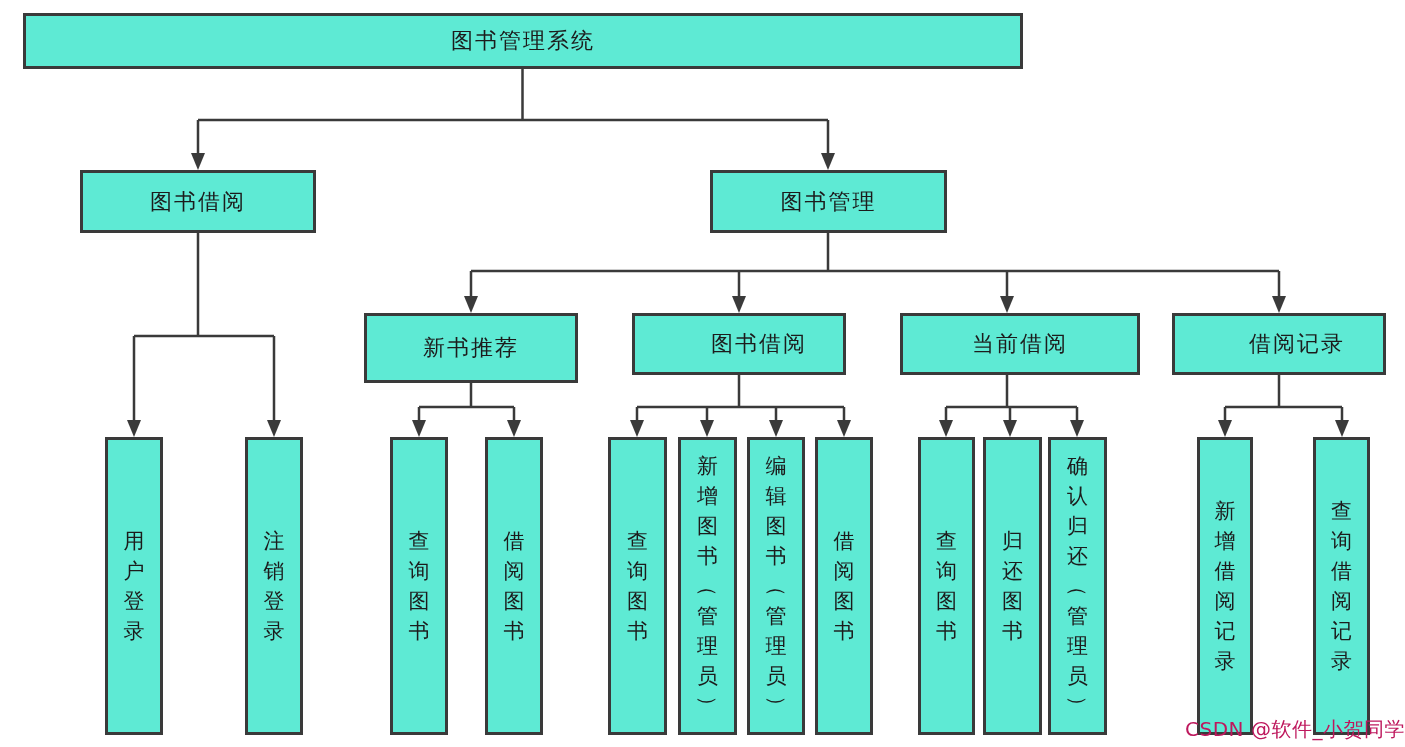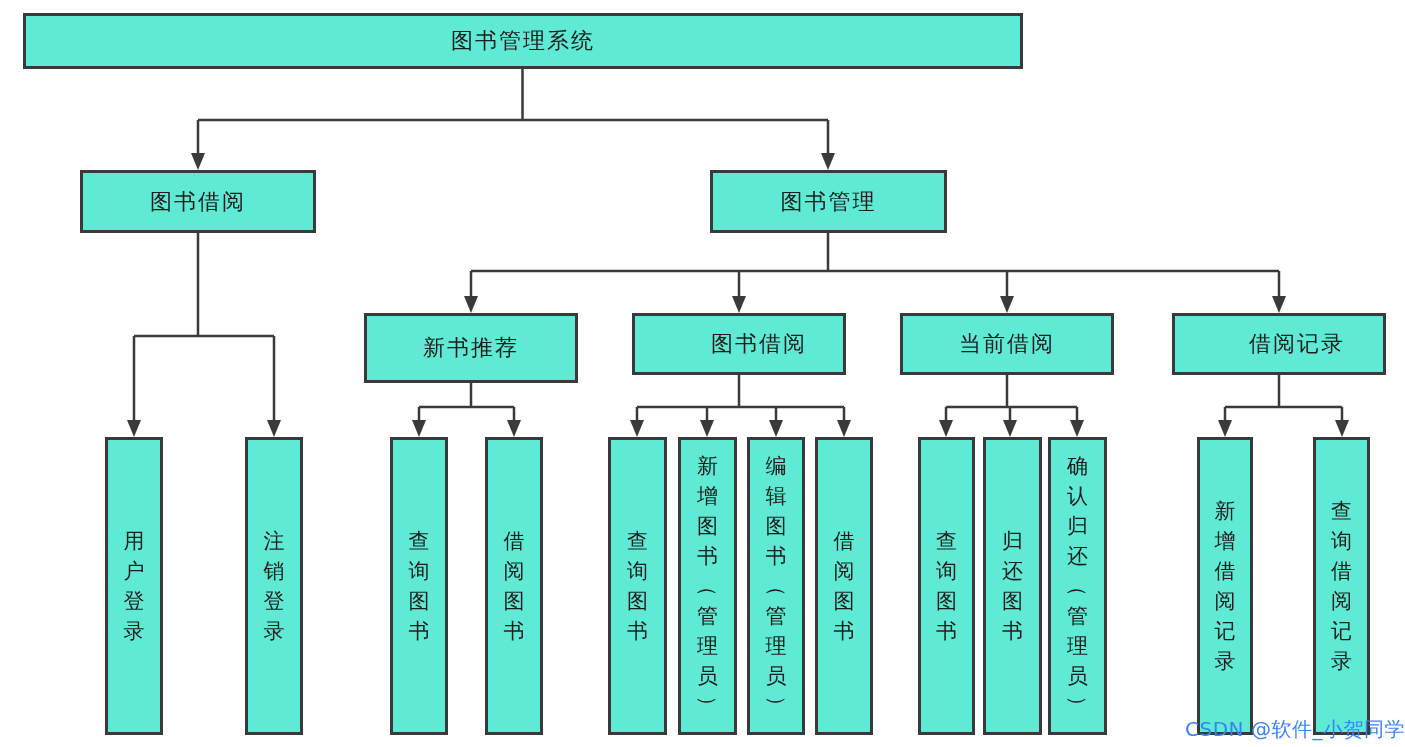--- a/index.html
+++ b/index.html
@@ -59,21 +59,21 @@
   }
   .vtext span.rot {
     transform: rotate(90deg);
   }
   .watermark {
     position: absolute;
     left: 1185px;
     top: 716px;
     z-index: 5;
     font-size: 20px;
-    color: #3b82f6;
+    color: #be185d;
     white-space: nowrap;
     letter-spacing: 0.5px;
   }
 </style>
 </head>
 <body>
 
 <div class="canvas">
 
   <svg class="connectors" viewBox="0 0 1405 747" xmlns="http://www.w3.org/2000/svg">
@@ -126,21 +126,21 @@
   <div class="node h" style="left:710px; top:170px; width:237px; height:63px;">
     <span>图书管理</span>
   </div>
 
   <div class="node h" style="left:364px; top:313px; width:214px; height:70px;">
     <span>新书推荐</span>
   </div>
   <div class="node h" style="left:632px; top:313px; width:214px; height:62px;padding-left:40px;">
     <span>图书借阅</span>
   </div>
-  <div class="node h" style="left:900px; top:313px; width:214px; height:62px;">
+  <div class="node h" style="left:900px; top:313px; width:240px; height:62px;">
     <span>当前借阅</span>
   </div>
   <div class="node h" style="left:1172px; top:313px; width:214px; height:62px;padding-left:36px;">
     <span>借阅记录</span>
   </div>
 
   <div class="node v" style="left:105px; top:437px; width:58px; height:298px;">
     <div class="vtext">
         <span>用</span>
         <span>户</span>

